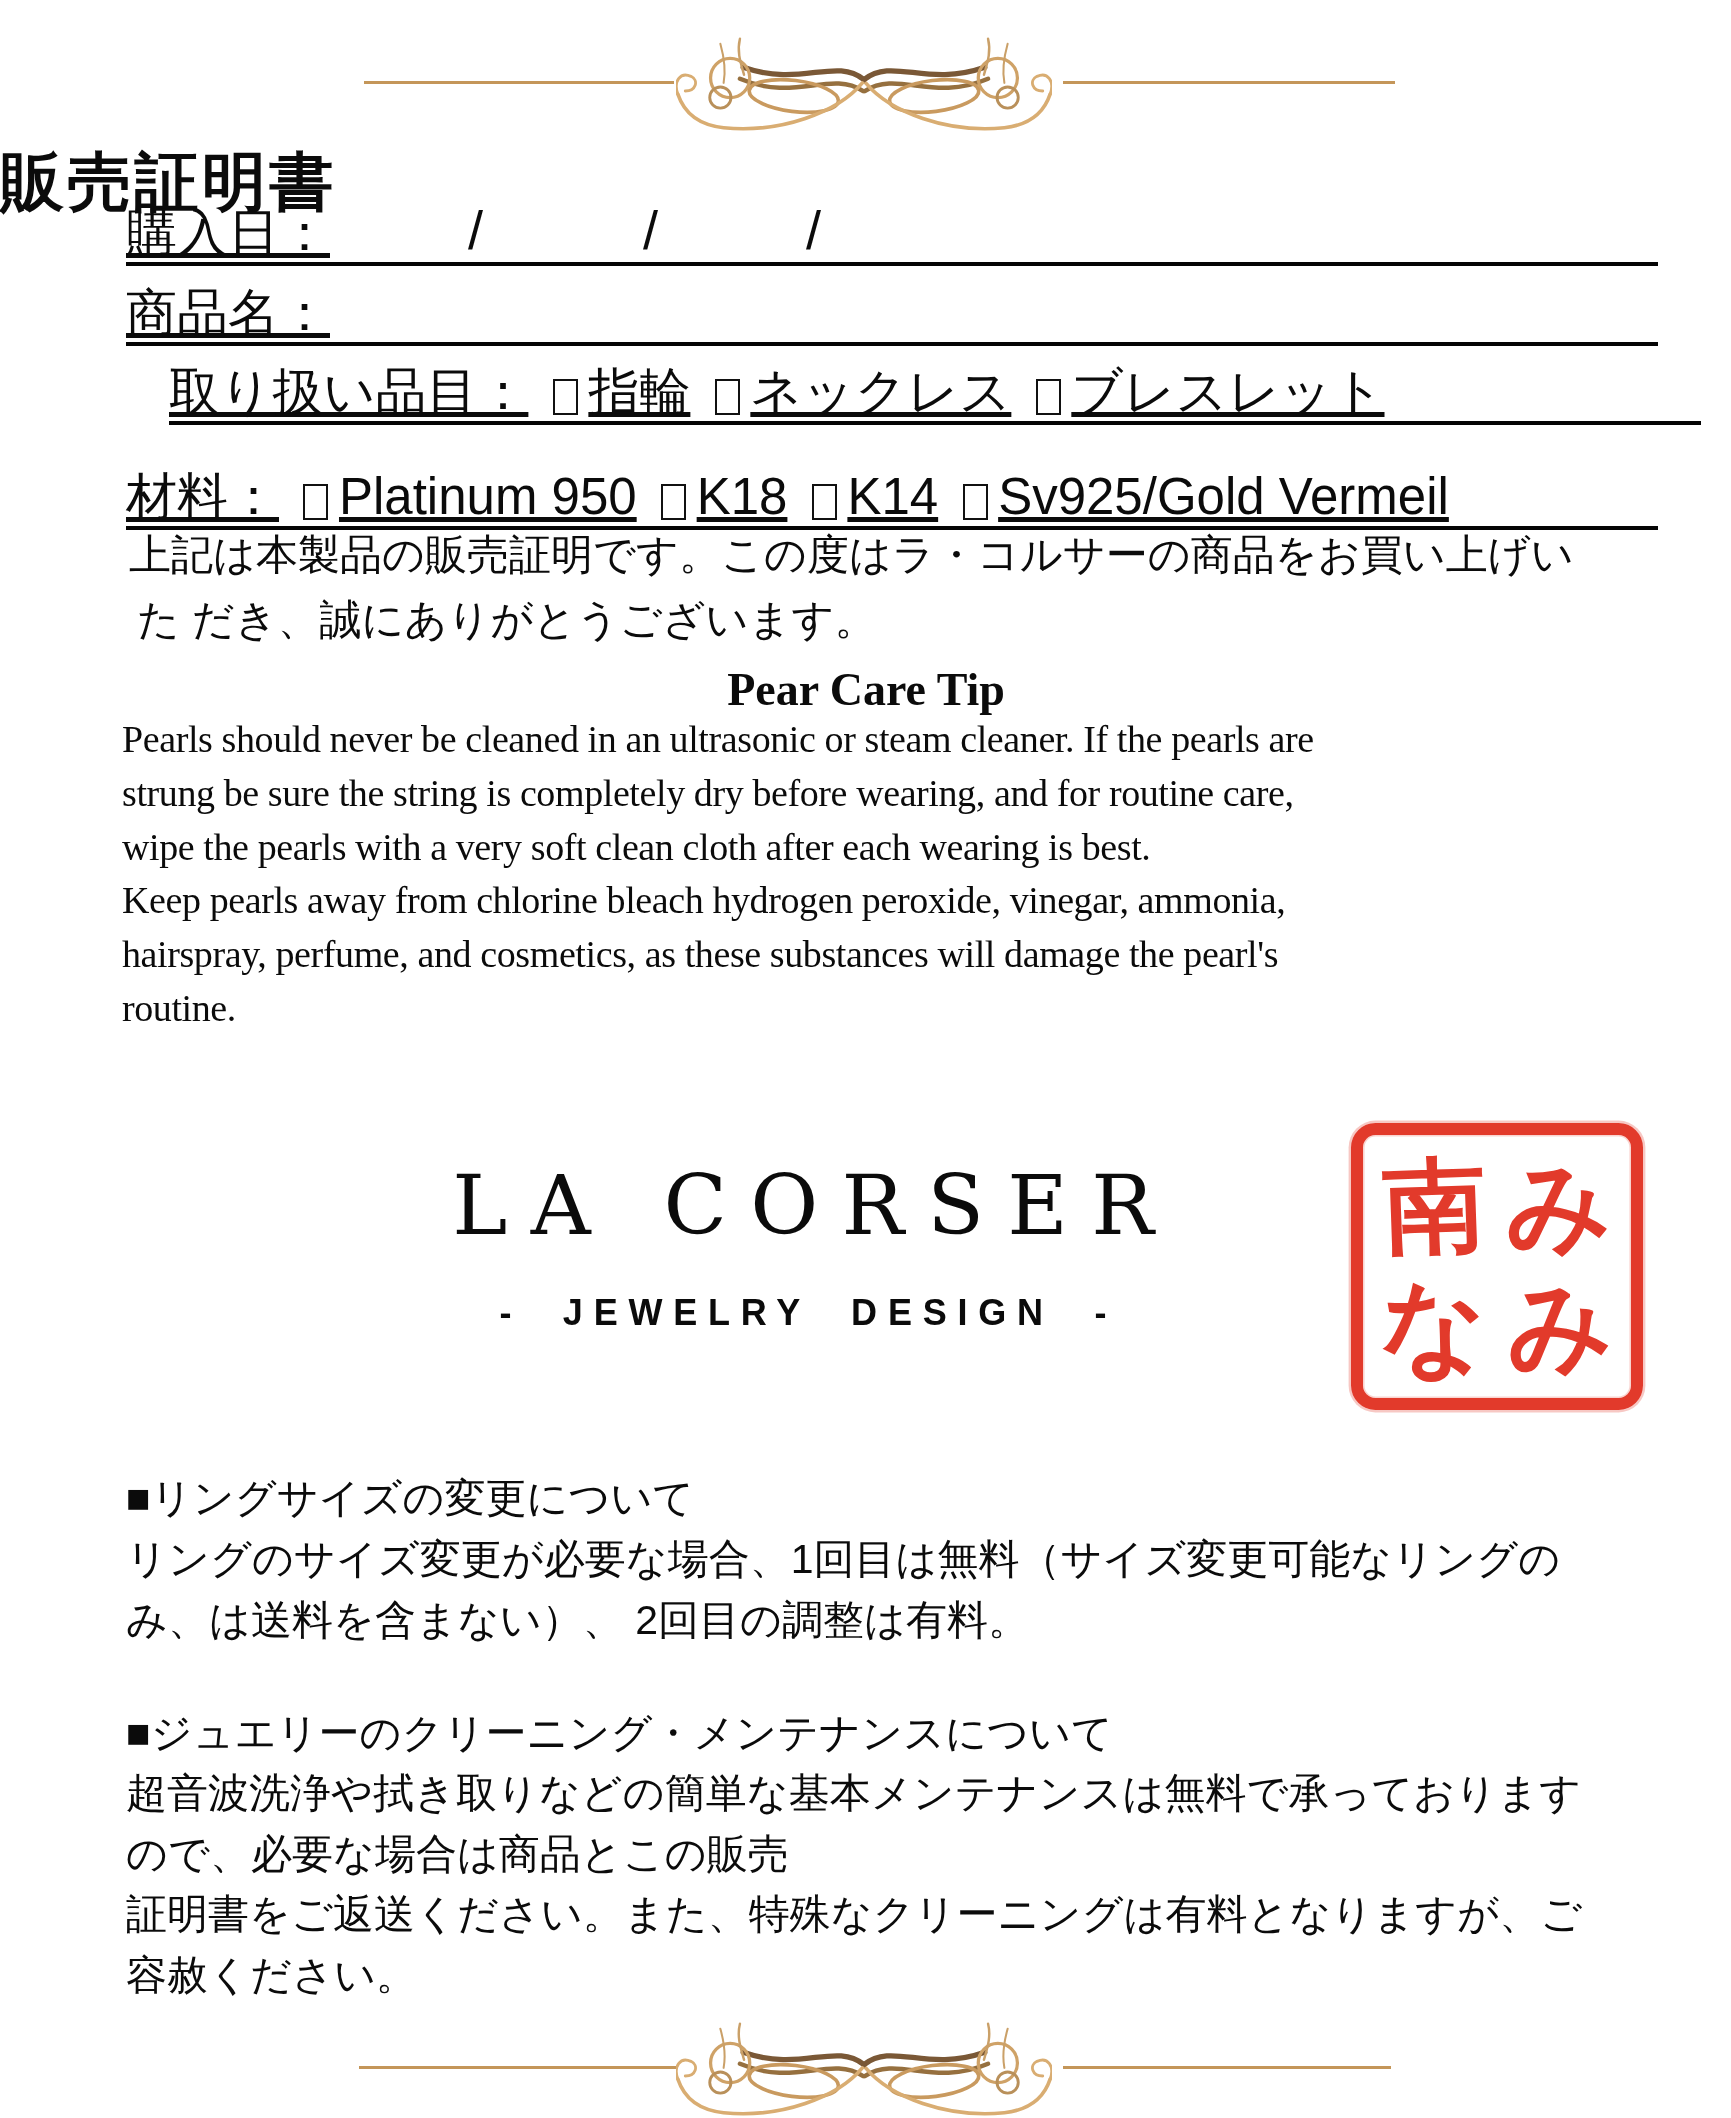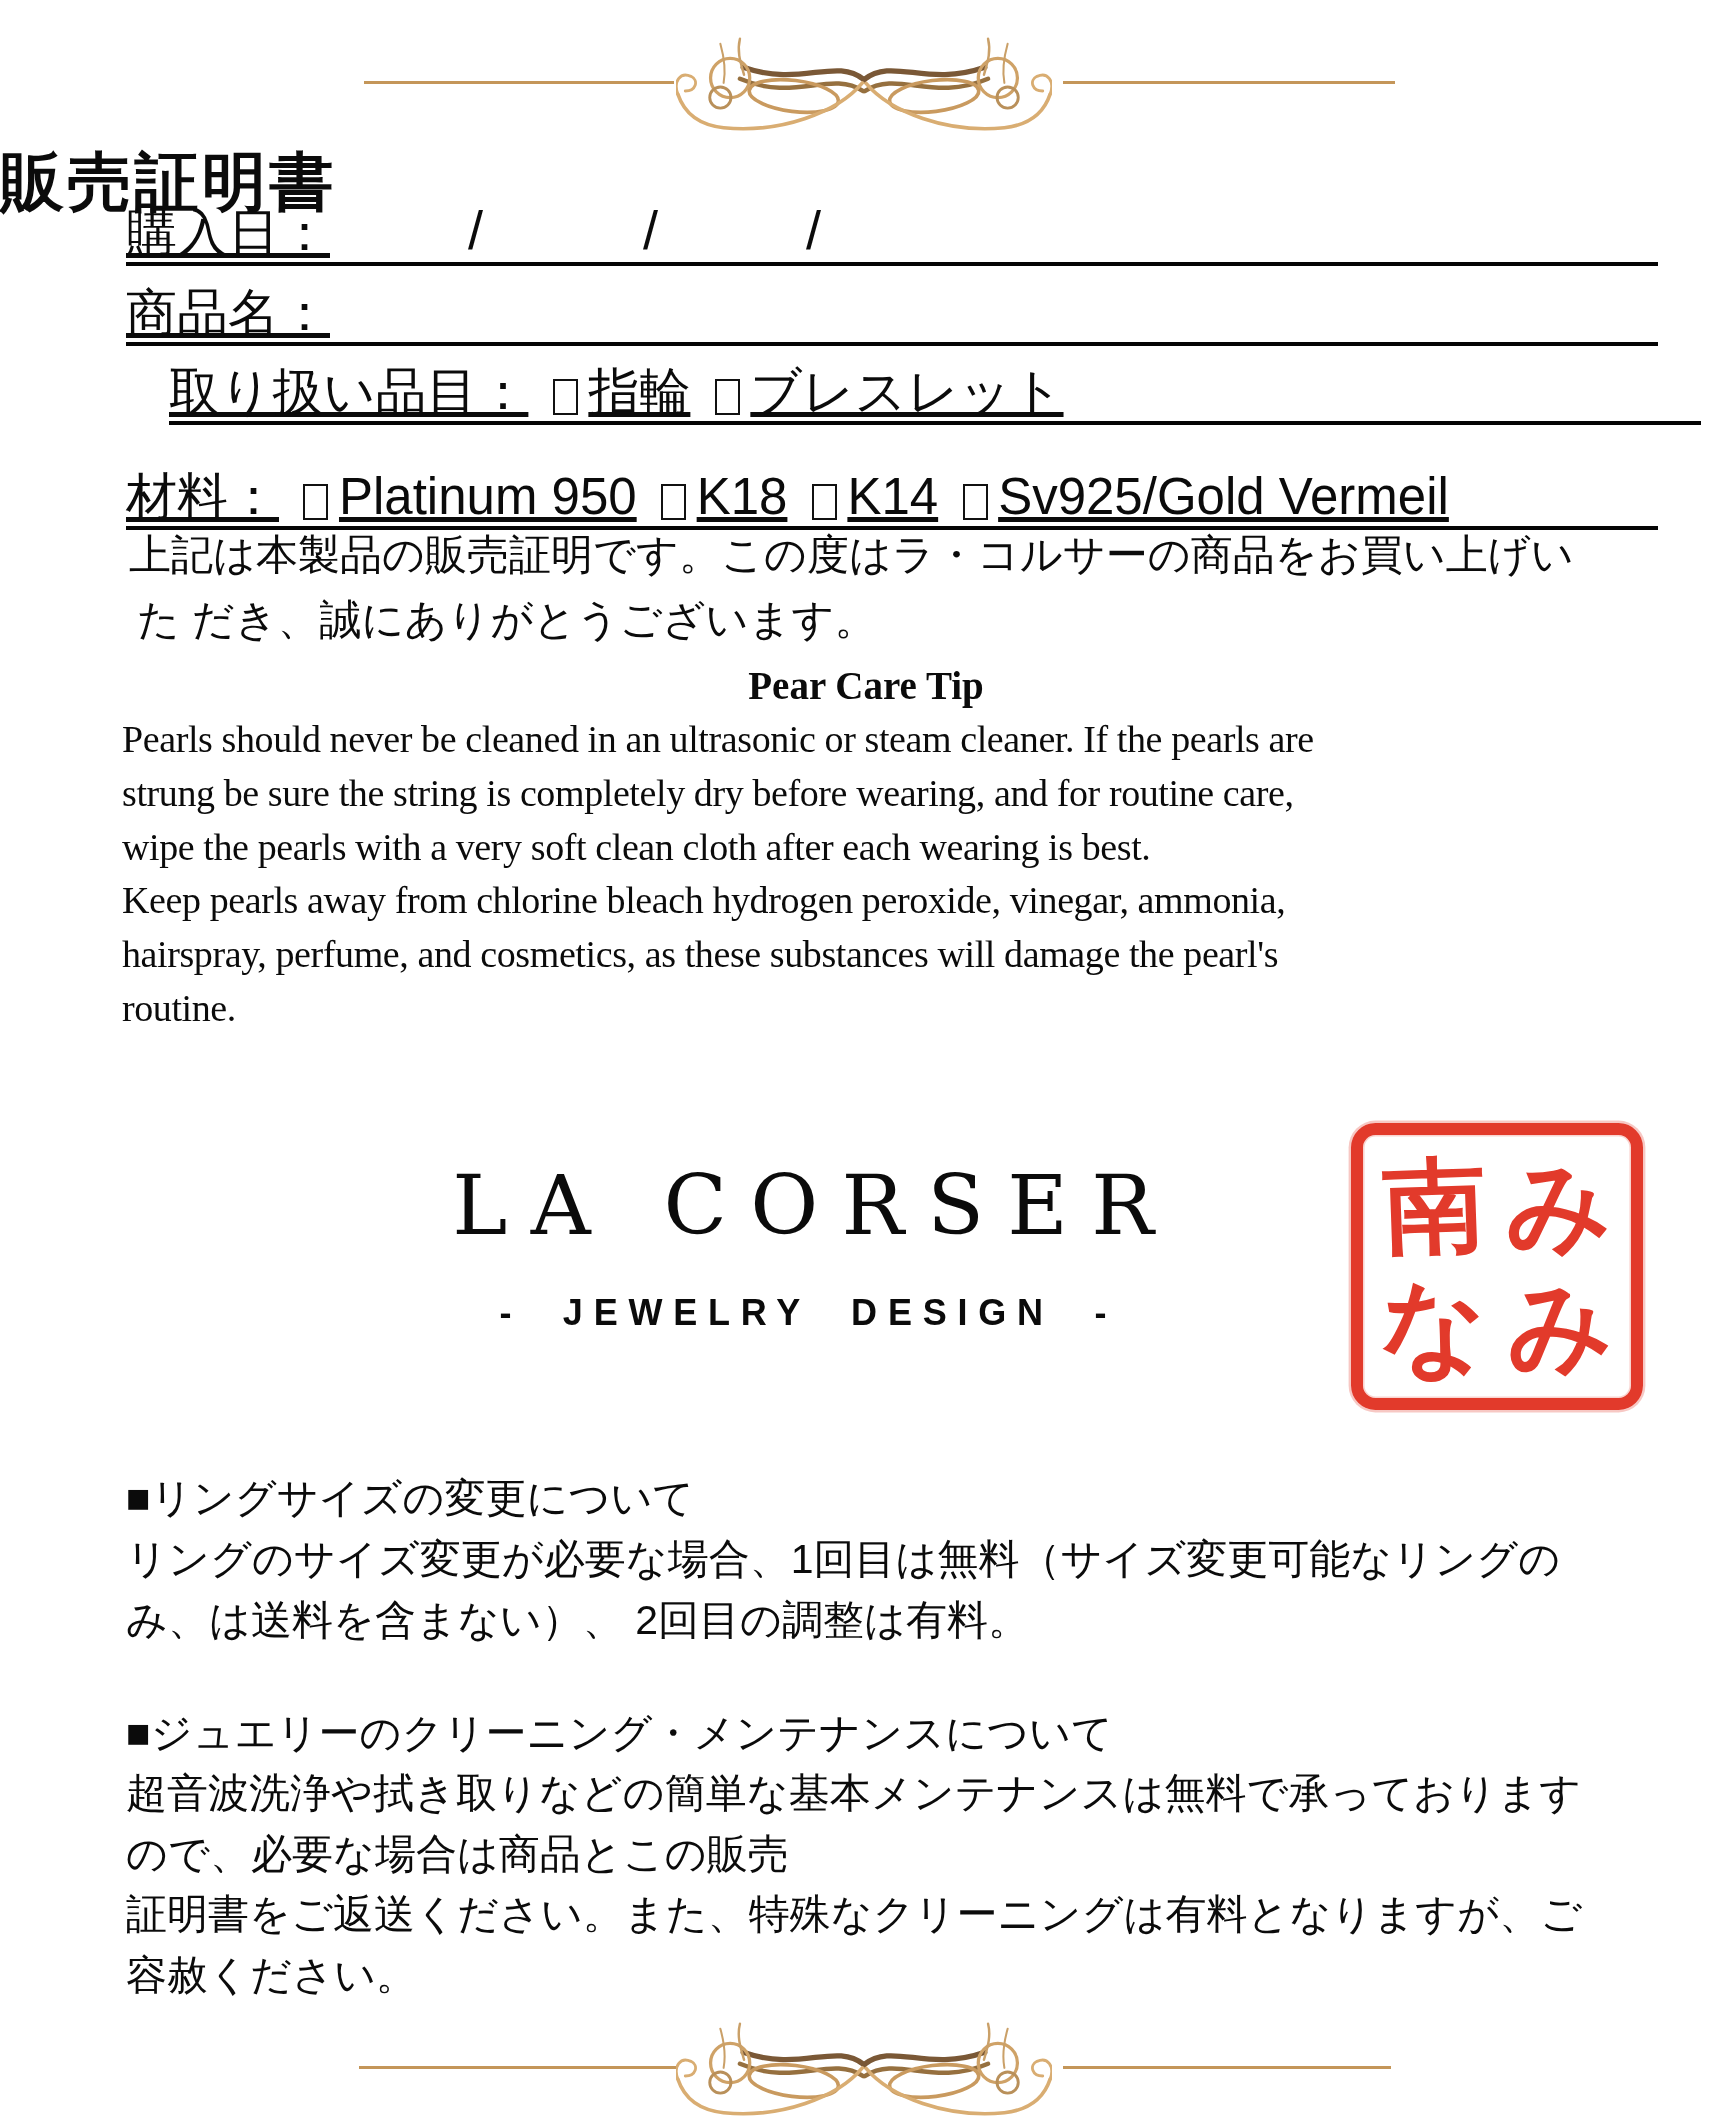--- a/index.html
+++ b/index.html
@@ -46,21 +46,21 @@
     border:2.4px solid #111; margin-right:10.6px; margin-bottom:3.3px;
     background:#fff;
   }
   
   .msg-line { position:absolute; font-size:42px; line-height:1.15; white-space:nowrap; }
   .msg-1 { left:129px; top:531px; }
   .msg-2 { left:137px; top:596px; }
   
   .care-heading {
     position:absolute; left:0; top:663px; width:1732px; text-align:center;
-    font-family:"Liberation Serif", serif; font-weight:bold; font-size:39px;
+    font-family:"Liberation Serif", serif; font-weight:bold; font-size:46px;
   }
   .care-line {
     position:absolute; left:122px; white-space:nowrap;
     font-family:"Liberation Serif", serif; font-size:38px; letter-spacing:-0.4px;
   }
   .care-0 { top:717px; } .care-1 { top:771px; } .care-2 { top:825px; }
   .care-3 { top:878px; } .care-4 { top:932px; } .care-5 { top:986px; }
   
   .brand-name {
     position:absolute; left:310px; top:1157px; width:986px; text-align:center;
@@ -129,20 +129,24 @@
 </div>
 
 <div class="form-row row-3">
   <span>取り扱い品目：</span>
   <span class="opt">
     <span class="checkbox"></span>
     <span>指輪</span>
   </span>
   <span class="opt">
     <span class="checkbox"></span>
+    <span>ネックレス</span>
+  </span>
+  <span class="opt">
+    <span class="checkbox"></span>
     <span>ブレスレット</span>
   </span>
 </div>
 
 <div class="form-row row-4">
   <span>材料：</span>
   <span class="opt">
     <span class="checkbox"></span>
     <span>Platinum 950</span>
   </span>

